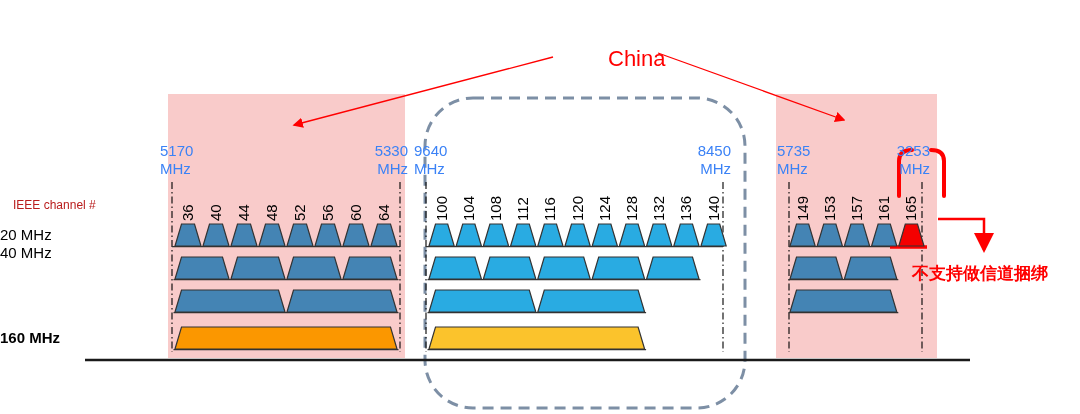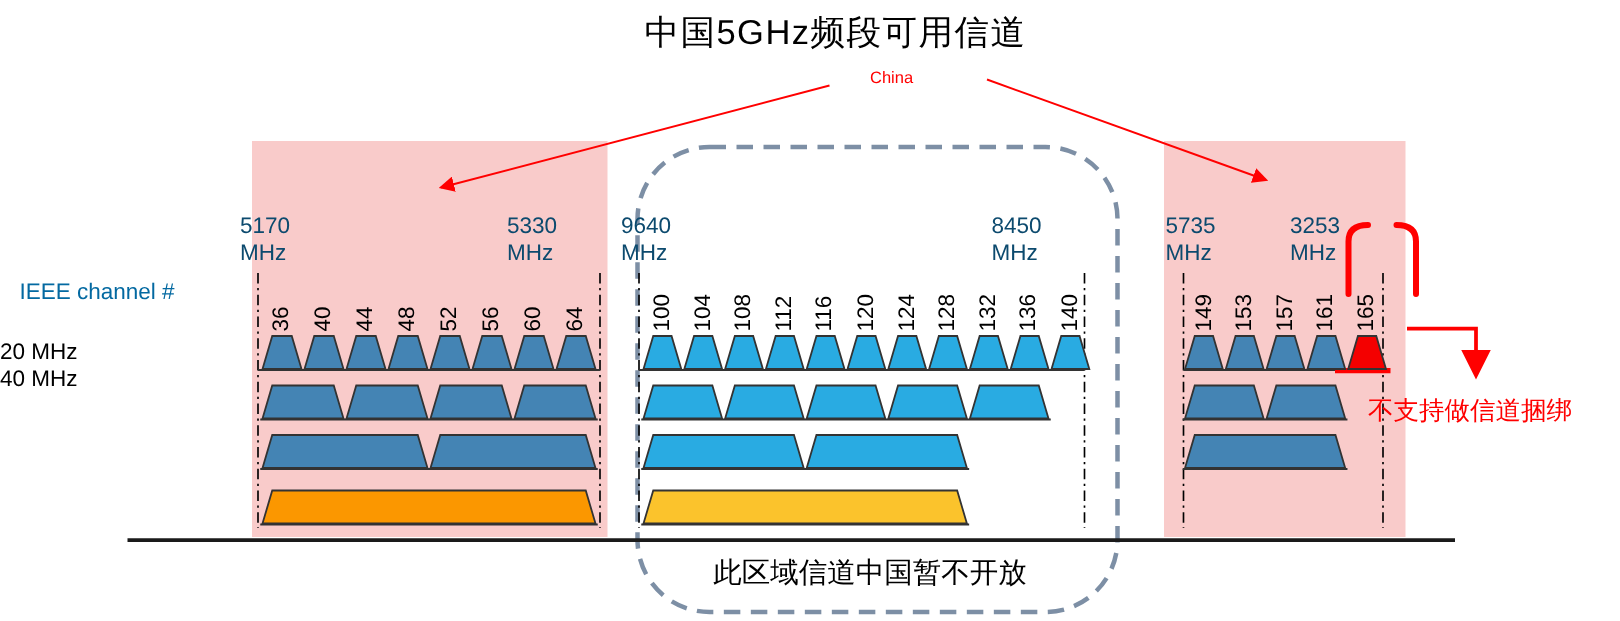--- a/index.html
+++ b/index.html
@@ -1,30 +1,30 @@
 <!DOCTYPE html>
 <html><head>
 <meta charset="utf-8">
 <style>
   html,body{margin:0;padding:0;background:#fff;}
   .canvas{position:relative;width:1080px;height:414px;background:#fff;
           font-family:"Liberation Sans","DejaVu Sans",sans-serif;overflow:hidden;}
   .canvas svg{position:absolute;left:0;top:0;}
   .title{position:absolute;left:200px;top:6px;width:714px;text-align:center;
          font-size:23px;color:#000;letter-spacing:1px;}
-  .china{position:absolute;left:580px;top:46px;font-size:11px;color:#FF0000;}
-  .ieee{position:absolute;left:13px;top:186px;font-size:15px;color:#0369a1;}
+  .china{position:absolute;left:608px;top:46px;font-size:22px;color:#FF0000;}
+  .ieee{position:absolute;left:13px;top:198px;font-size:12px;color:#b91c1c;}
   .rl{position:absolute;left:0;width:148px;font-size:15px;color:#000;}
   .rl.b{font-weight:bold;}
   .note{position:absolute;left:420px;top:369px;width:320px;text-align:center;
         font-size:19px;color:#000;}
   .annot{position:absolute;left:880px;top:264px;width:200px;text-align:center;
-         font-size:17px;line-height:20px;color:#FF0000;font-weight:normal;}
-  .freq{position:absolute;font-size:15px;line-height:18px;color:#0c4a6e;white-space:pre-line;}
-  .freq.end{text-align:left;width:70px;}
+         font-size:17px;line-height:20px;color:#FF0000;font-weight:bold;}
+  .freq{position:absolute;font-size:15px;line-height:18px;color:#3b82f6;white-space:pre-line;}
+  .freq.end{text-align:right;width:70px;}
   .chlabel{position:absolute;width:40px;height:16px;line-height:16px;font-size:15px;
            color:#000;transform:rotate(-90deg);text-align:left;}
 </style>
 </head>
 <body>
 
 <div class="canvas">
 
   <svg width="1080" height="414" viewBox="0 0 1080 414">
     <defs>
@@ -107,28 +107,27 @@
     <path d="M 931 150 Q 944 150 944 161 L 944 196" fill="none" stroke-width="4" stroke-linecap="round" stroke="#FF0000"></path>
 
     <path d="M 938 219 H 984 V 250" fill="none" stroke-width="2.5" marker-end="url(#arr)" stroke="#FF0000"></path>
 
     <line x1="553" y1="57" x2="294" y2="125" stroke-width="1.3" marker-end="url(#arr)" stroke="#FF0000"></line>
     <line x1="658" y1="53" x2="844" y2="120" stroke-width="1.3" marker-end="url(#arr)" stroke="#FF0000"></line>
 
     <line x1="85" y1="360" x2="970" y2="360" stroke-width="2.5" stroke="#1a1a1a"></line>
   </svg>
 
-  <div class="title">中国5GHz频段可用信道</div>
   <div class="china">China</div>
   <div class="ieee">IEEE channel #</div>
 
   <div class="rl" style="top:226px">20 MHz</div>
   <div class="rl" style="top:244px">40 MHz</div>
+  <div class="rl b" style="top:329px">160 MHz</div>
 
-  <div class="note">此区域信道中国暂不开放</div>
 
   <div class="annot">
     <div>不支持做信道捆绑</div>
   </div>
 
   <div id="labels">
       <div class="freq" style="left:160px;top:142px;">5170
 MHz</div>
       <div class="freq end" style="left:338px;top:142px;">5330
 MHz</div>

